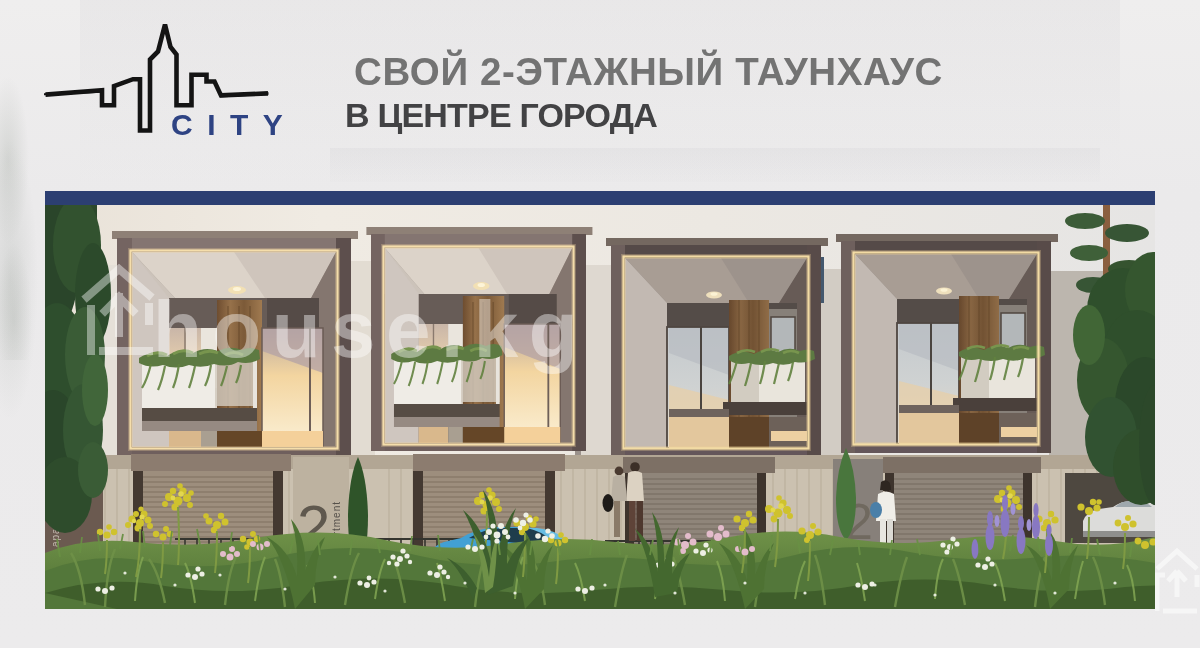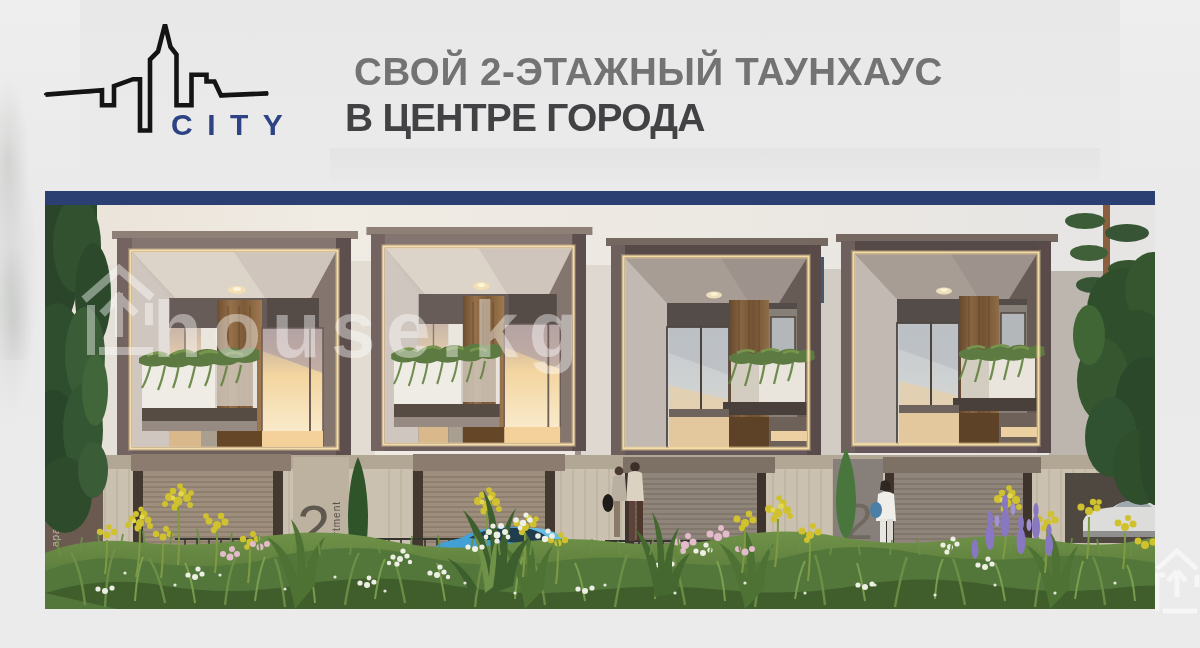--- a/index.html
+++ b/index.html
@@ -27,21 +27,21 @@
 
   <polygon points="44,93.2 102,89.3 102,92.8 44,95.2" fill="#141414"></polygon>
 
   <polygon points="220,93.5 268.5,92.2 268.5,94.8 220,97.5" fill="#141414"></polygon>
 
   <text x="171" y="135" font-family="Liberation Sans,sans-serif" font-weight="bold" font-size="30px" letter-spacing="14.5" fill="#2e4383">CITY</text>
 </svg>
 
 <div class="abs" style="left:345px;top:50px;font-size:38.5px;font-weight:bold;color:#737373;letter-spacing:0.6px;white-space:nowrap;margin-left:9px;">СВОЙ 2-ЭТАЖНЫЙ ТАУНХАУС</div>
 
-<div class="abs" style="left:345px;top:95.5px;font-size:39px;font-weight:bold;color:#424244;letter-spacing:-0.8px;white-space:nowrap;">В ЦЕНТРЕ ГОРОДА</div>
+<div class="abs" style="left:345px;top:95.5px;font-size:34px;font-weight:bold;color:#424244;letter-spacing:-0.8px;white-space:nowrap;">В ЦЕНТРЕ ГОРОДА</div>
 
 <div class="abs" style="left:45px;top:191px;width:1110px;height:14px;background:#2c3f72;"></div>
 
 <svg class="abs" style="left:45px;top:205px" width="1110" height="404" viewBox="0 0 1110 404">
   <defs>
     <linearGradient id="sky" x1="0" y1="0" x2="1" y2="0">
       <stop offset="0" stop-color="#e9e2d8"></stop>
       <stop offset="0.25" stop-color="#f0ebe3"></stop>
       <stop offset="0.6" stop-color="#ece8e2"></stop>
       <stop offset="1" stop-color="#e6e5e4"></stop>

